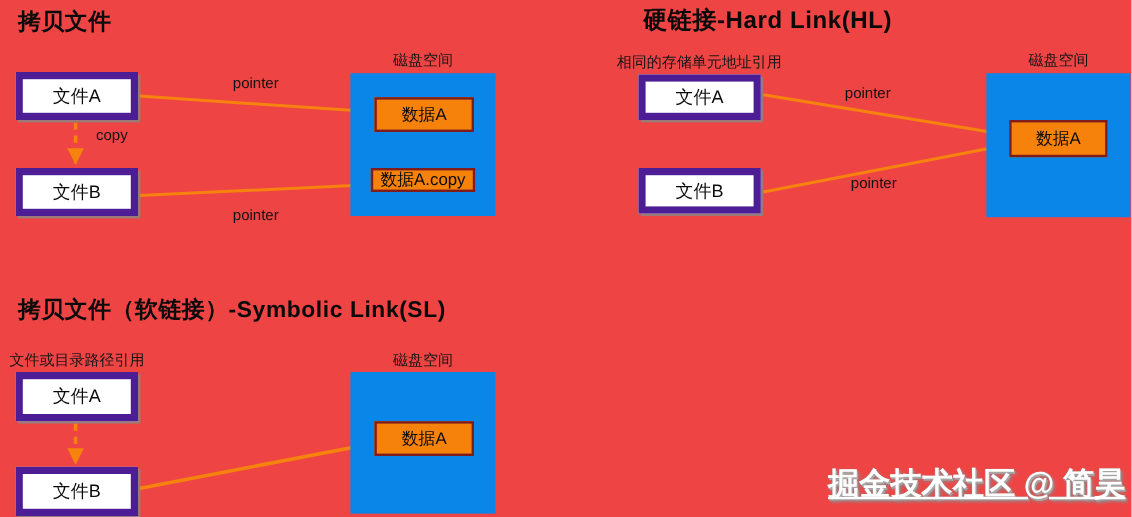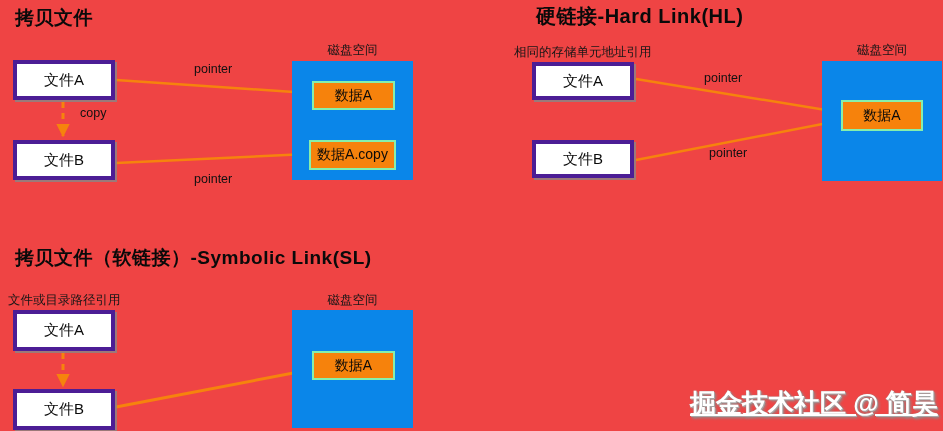--- a/index.html
+++ b/index.html
@@ -16,34 +16,34 @@
     font-size:19px;font-weight:bold;color:#0a0a0a;letter-spacing:0.5px;white-space:nowrap;
   }
   .small-label{
     font-size:12.5px;color:#161616;white-space:nowrap;
   }
   .disk-label{
     font-size:12.5px;color:#161616;text-align:center;white-space:nowrap;
   }
   .file-box{
     background:#ffffff;
-    border:4px solid #4c1d95;
+    border:6px solid #4c1d95;
     box-shadow:2px 2px 0 rgba(135,135,135,0.8);
     display:flex;align-items:center;justify-content:center;
     font-size:15px;color:#0a0a0a;
     box-sizing:border-box;
   }
   .disk-panel{
     background:#0a86e9;
     box-sizing:border-box;
   }
   .data-box{
     position:absolute;
     background:#f6820c;
-    border:2px solid #86efac;
+    border:2px solid #7f1d1d;
     display:flex;align-items:center;justify-content:center;
     font-size:14px;color:#0a0a0a;
     box-sizing:border-box;
     white-space:nowrap;
   }
   .arrow-label{
     font-size:12.5px;color:#111;white-space:nowrap;
   }
   .watermark{
     font-size:26px;font-weight:bold;white-space:nowrap;
@@ -82,21 +82,21 @@
   </div>
   <div class="abs file-box" style="left:13px;top:140px;width:102px;height:40px;">
     <span>文件B</span>
   </div>
 
   <div class="abs disk-label" style="left:292px;top:42px;width:121px;">磁盘空间</div>
   <div class="abs disk-panel" style="left:292px;top:61px;width:121px;height:119px;">
     <div class="data-box" style="left:20px;top:20px;width:83px;height:29px;">
       <span>数据A</span>
     </div>
-    <div class="data-box" style="left:17px;top:79px;width:87px;height:30px;">
+    <div class="data-box" style="left:17px;top:79px;width:87px;height:20px;">
       <span>数据A.copy</span>
     </div>
   </div>
 
   <div class="abs arrow-label" style="left:194px;top:62px;">pointer</div>
   <div class="abs arrow-label" style="left:194px;top:172px;">pointer</div>
   <div class="abs arrow-label" style="left:80px;top:106px;">copy</div>
 
   <div class="abs small-label" style="left:514px;top:44px;">相同的存储单元地址引用</div>
 

